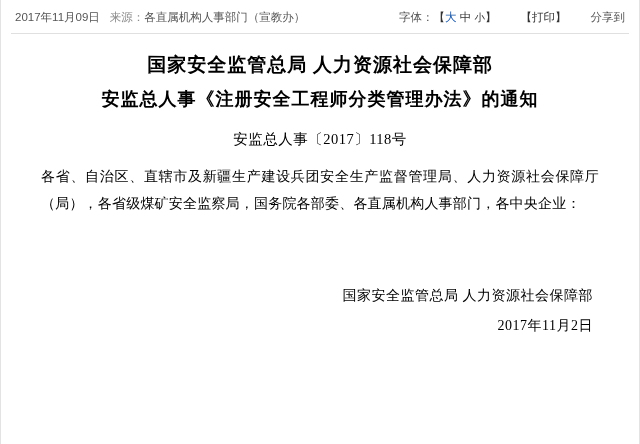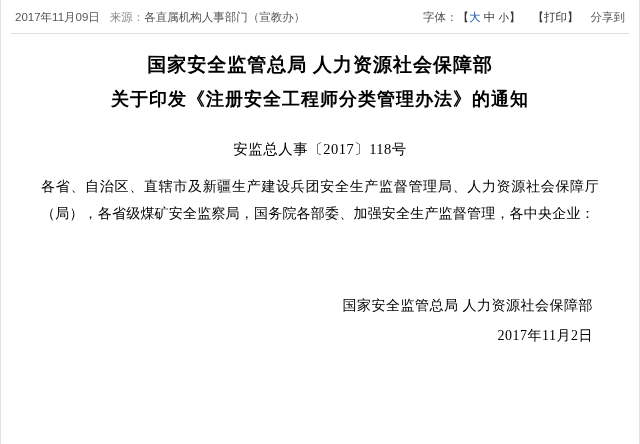--- a/index.html
+++ b/index.html
@@ -50,21 +50,21 @@
     gap: 10px;
     white-space: nowrap;
   }
   .meta-date { color: #555; }
   .meta-source-label { color: #8a8a8a; margin-top: 44px; }
   .meta-source { color: #555; }
   .meta-right {
     margin-left: auto;
     display: flex;
     align-items: center;
-    gap: 12px;
+    gap: 24px;
     white-space: nowrap;
   }
   .font-group { color: #555; }
   .bracket { color: #333; }
   .fs-big { color: #1a57a8; }
   .fs-mid { color: #333; }
   .fs-small { color: #333; font-size: 10.5px; }
   .print-group { color: #333; }
   .share-label { color: #555; }
 
@@ -82,21 +82,21 @@
     letter-spacing: 1px;
     color: #000;
   }
   .title .line2 {
     font-size: 18px;
   }
   .docnum {
     text-align: center;
     font-family: "Liberation Serif", serif;
     font-size: 14.5px;
-    margin-top: 24px;
+    margin-top: 14px;
     letter-spacing: .5px;
   }
   .para {
     font-family: "Liberation Serif", serif;
     font-size: 14px;
     line-height: 27px;
     text-align: justify;
     margin-top: 14px;
     letter-spacing: .2px;
   }
@@ -133,26 +133,26 @@
       <span class="print-group">
         <span class="bracket">【</span><span>打印</span><span class="bracket">】</span>
       </span>
       <span class="share-label">分享到</span>
     </div>
   </div>
 
   <div class="doc">
     <div class="title">
       <div class="line1">国家安全监管总局  人力资源社会保障部</div>
-      <div class="line2">关于印发《注册安全工程师分类管理办法》的通知</div>
+      <div class="line2">安监总人事《注册安全工程师分类管理办法》的通知</div>
     </div>
 
     <div class="docnum">安监总人事〔2017〕118号</div>
 
-    <div class="para">各省、自治区、直辖市及新疆生产建设兵团安全生产监督管理局、人力资源社会保障厅（局），各省级煤矿安全监察局，国务院各部委、加强安全生产监督管理，各中央企业：</div>
+    <div class="para">各省、自治区、直辖市及新疆生产建设兵团安全生产监督管理局、人力资源社会保障厅（局），各省级煤矿安全监察局，国务院各部委、各直属机构人事部门，各中央企业：</div>
 
 
     <div class="sign">
       <div class="org">国家安全监管总局   人力资源社会保障部</div>
       <div class="date">2017年11月2日</div>
     </div>
   </div>
 
 </div>
 

